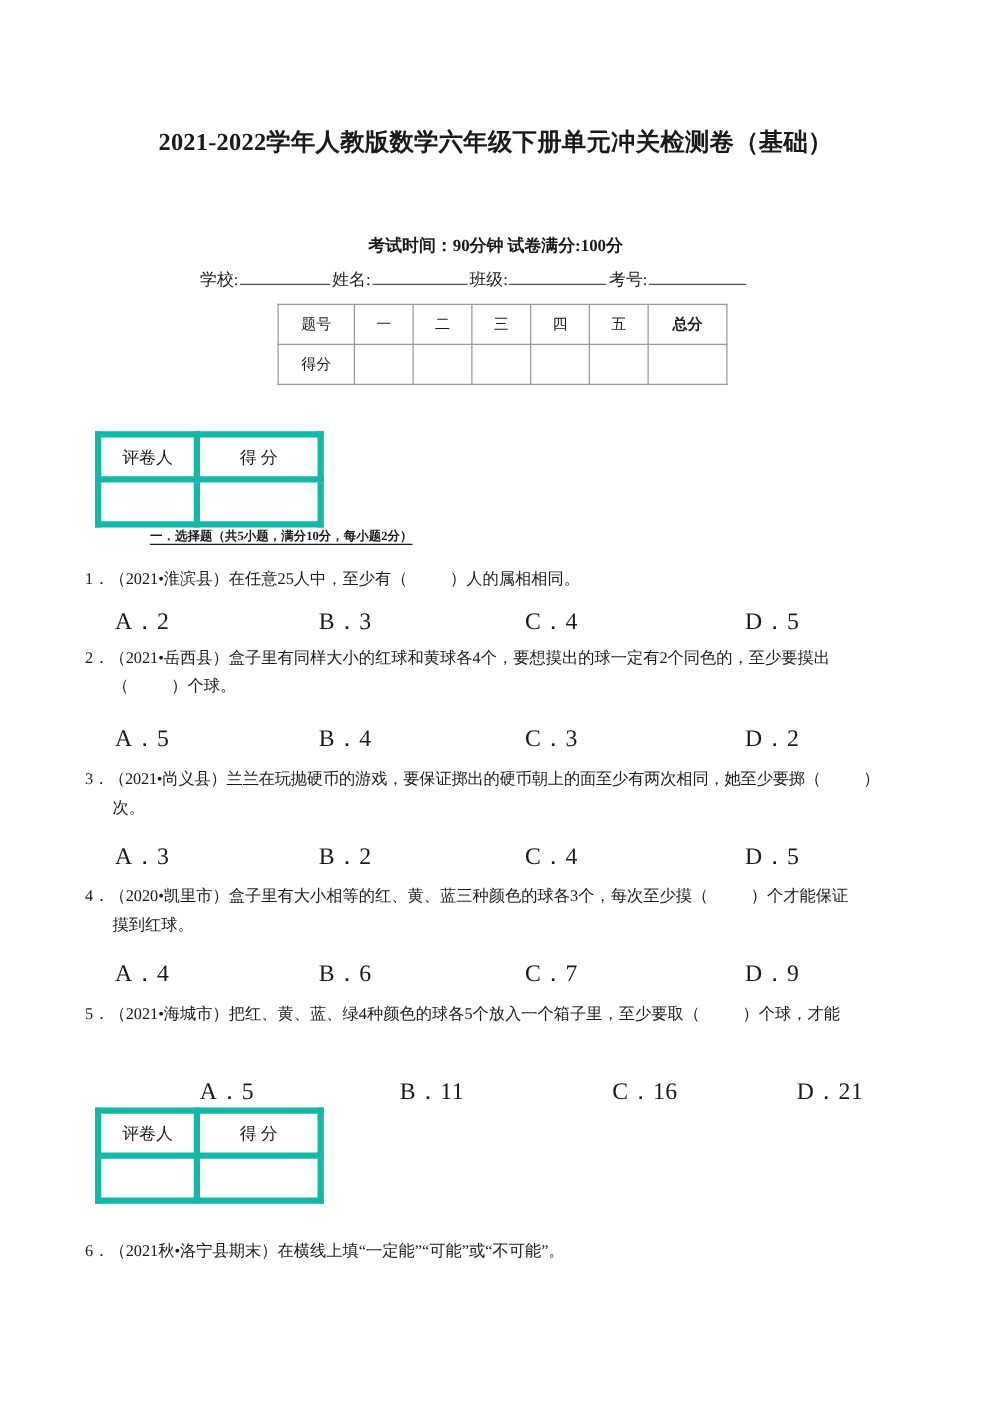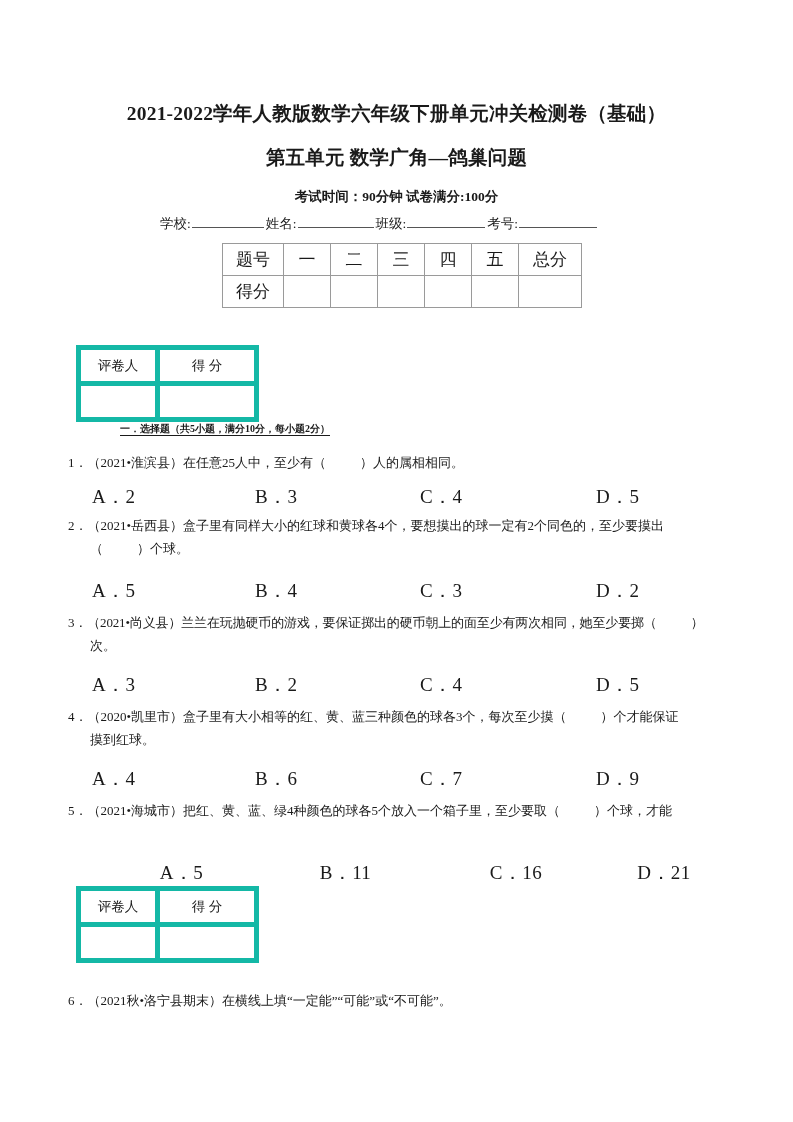--- a/index.html
+++ b/index.html
@@ -73,32 +73,32 @@
   .rule-w1 { width: 72px; }
   .rule-w2 { width: 76px; }
   .rule-w3 { width: 78px; }
   .rule-w4 { width: 78px; }
 
   
   .score-table {
     position: absolute;
     left: 222px; top: 243px;
     border-collapse: collapse;
-    font-size: 17px;
+    font-size: 12px;
   }
   .score-table td {
     border: 1px solid #9a9a9a;
     text-align: center;
     vertical-align: middle;
     height: 29px;
     font-weight: normal;
   }
   .score-table td.lbl { width: 58px; }
   .score-table td.num { width: 44px; }
-  .score-table td.tot { width: 60px; }
+  .score-table td.tot { width: 60px; font-weight: bold; }
 
   
   .grader-table {
     position: absolute;
     border-collapse: collapse;
     font-size: 13.5px;
   }
   .grader-table td {
     border: 5px solid #14b8a6;
     text-align: center;
@@ -173,21 +173,20 @@
   .q6 { top: 990px; }
 
   .q3 .q-text { letter-spacing: -0.15px; }
 </style>
 </head>
 <body>
 
 <div class="page">
 
   <div class="title-main">2021-2022学年人教版数学六年级下册单元冲关检测卷（基础）</div>
-  <div class="title-sub">第五单元  数学广角—鸽巢问题</div>
   <div class="exam-meta">考试时间：90分钟  试卷满分:100分</div>
 
   <div class="info-line">
     <span class="info-item">
       <span class="info-label">学校:</span>
       <span class="info-rule rule-w1"></span>
     </span>
     <span class="info-item">
       <span class="info-label">姓名:</span>
       <span class="info-rule rule-w2"></span>

